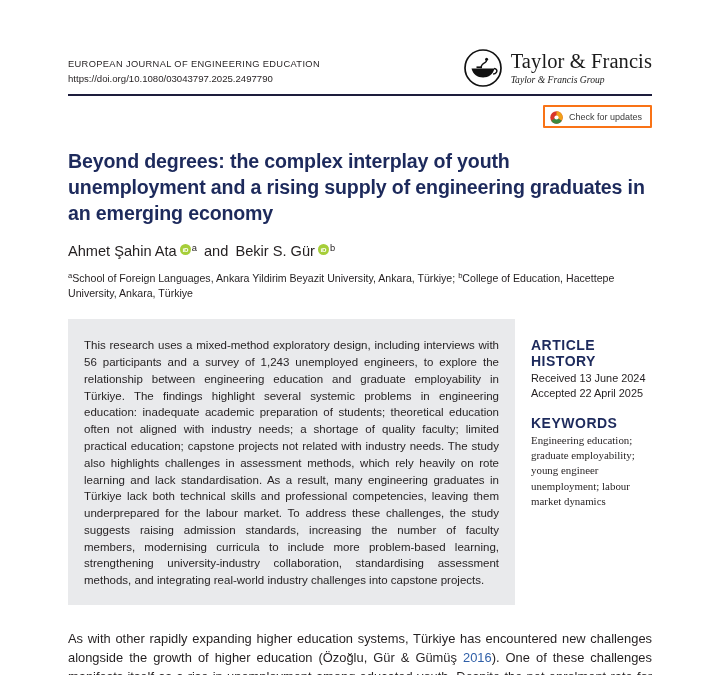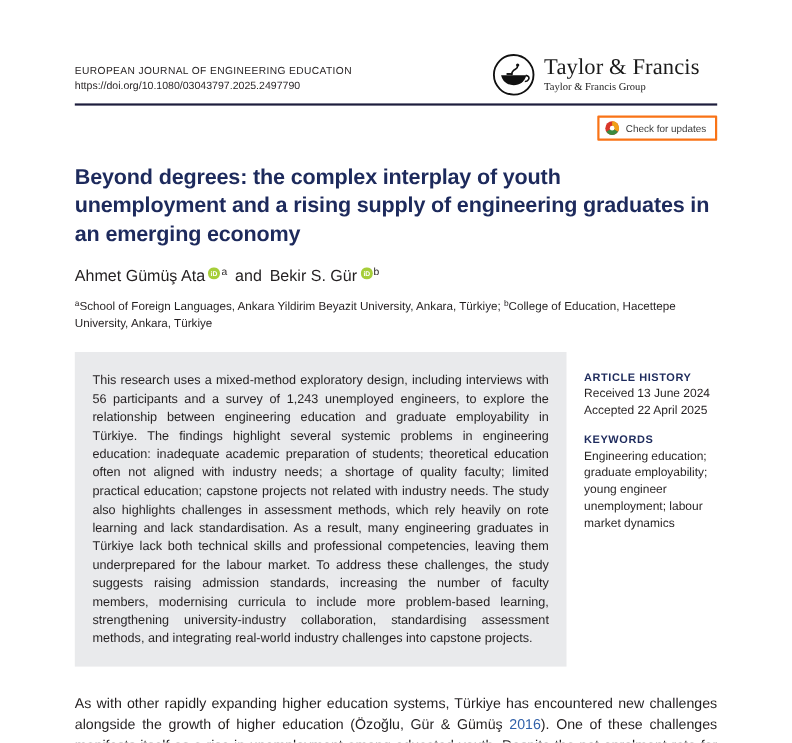--- a/index.html
+++ b/index.html
@@ -49,21 +49,21 @@
     font-size: 9.6px;
     color: #231f20;
     line-height: 1.5;
     margin-top: 1px;
   }
   .tf-logo {
     display: flex;
     align-items: center;
     gap: 8px;
     margin-top: -8px;
-    margin-right: 16px;
+    margin-right: 0px;
   }
   .tf-mark {
     width: 40px;
     height: 40px;
     flex: 0 0 40px;
   }
   .tf-words {
     line-height: 1;
   }
   .tf-name {
@@ -72,20 +72,21 @@
     color: #1a1a1a;
     letter-spacing: 0.1px;
     white-space: nowrap;
   }
   .tf-group {
     font-family: "Liberation Serif", serif;
     font-size: 9.6px;
     color: #1a1a1a;
     margin-top: 3px;
     white-space: nowrap;
+    font-style: italic;
   }
   .hr-main {
     height: 2px;
     background: #1d1d3c;
     margin-top: 6px;
   }
 
   
   .checkrow {
     display: flex;
@@ -181,36 +182,37 @@
     text-align: justify;
     color: #231f20;
     margin: 0;
   }
   .side-col {
     flex: 1 1 auto;
     padding-left: 16px;
     padding-top: 18px;
   }
   .side-heading {
-    font-size: 10px;
+    font-size: 14px;
     font-weight: bold;
     letter-spacing: 0.5px;
     color: #1d2a5c;
     margin-bottom: 2px;
   }
   .side-line {
     font-size: 10.9px;
     line-height: 1.38;
     color: #231f20;
   }
   .side-gap { height: 14px; }
   .side-text {
     font-size: 10.9px;
     line-height: 1.38;
     color: #231f20;
+    font-family: Liberation Serif, serif;
   }
 
   
   .body-text {
     margin-top: 24px;
     font-size: 12.9px;
     line-height: 1.48;
     text-align: justify;
     color: #231f20;
   }
@@ -262,21 +264,21 @@
           </svg>
         </span>
         <span class="check-label">Check for updates</span>
       </span>
     </div>
 
     <h1 class="paper-title">Beyond degrees: the complex interplay of youth unemployment and a rising supply of engineering graduates in an emerging economy</h1>
 
     <div class="authors">
       <span>
-        <span>Ahmet Gümüş Ata</span><span class="orcid"><svg viewBox="0 0 16 16" width="11" height="11" aria-hidden="true">
+        <span>Ahmet Şahin Ata</span><span class="orcid"><svg viewBox="0 0 16 16" width="11" height="11" aria-hidden="true">
               <circle cx="8" cy="8" r="8" fill="#a6ce39"></circle>
               <text x="8" y="11.5" font-family="Liberation Sans, sans-serif" font-size="9" font-weight="bold" fill="#ffffff" text-anchor="middle">iD</text>
             </svg></span><span class="sup">a</span>
       </span>
       <span class="and-word">and</span>
       <span>
         <span>Bekir S. Gür</span><span class="orcid"><svg viewBox="0 0 16 16" width="11" height="11" aria-hidden="true">
               <circle cx="8" cy="8" r="8" fill="#a6ce39"></circle>
               <text x="8" y="11.5" font-family="Liberation Sans, sans-serif" font-size="9" font-weight="bold" fill="#ffffff" text-anchor="middle">iD</text>
             </svg></span><span class="sup">b</span>

